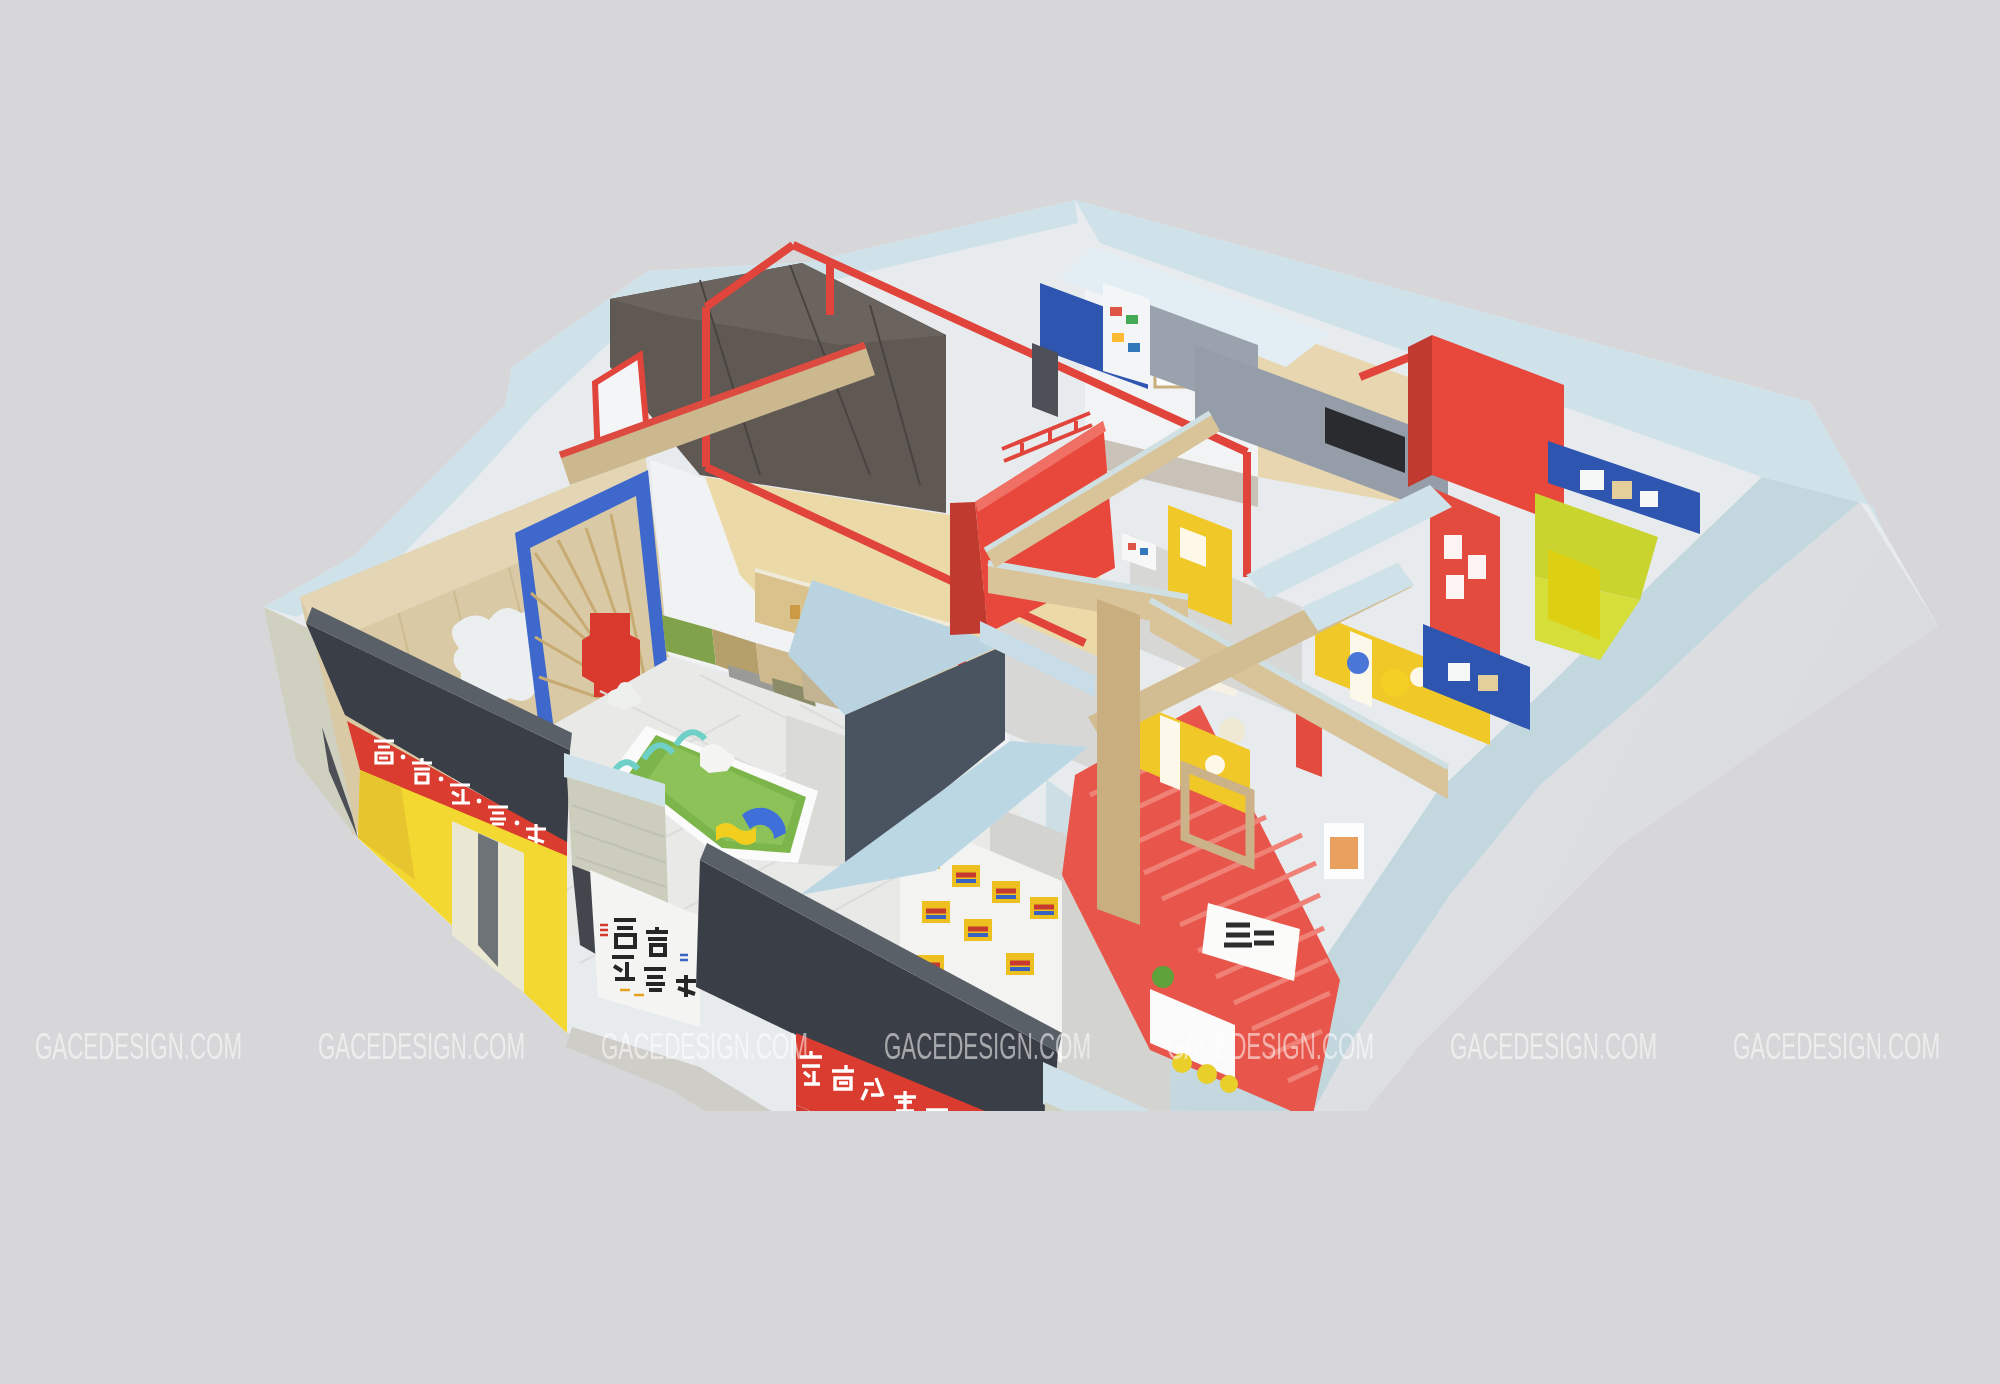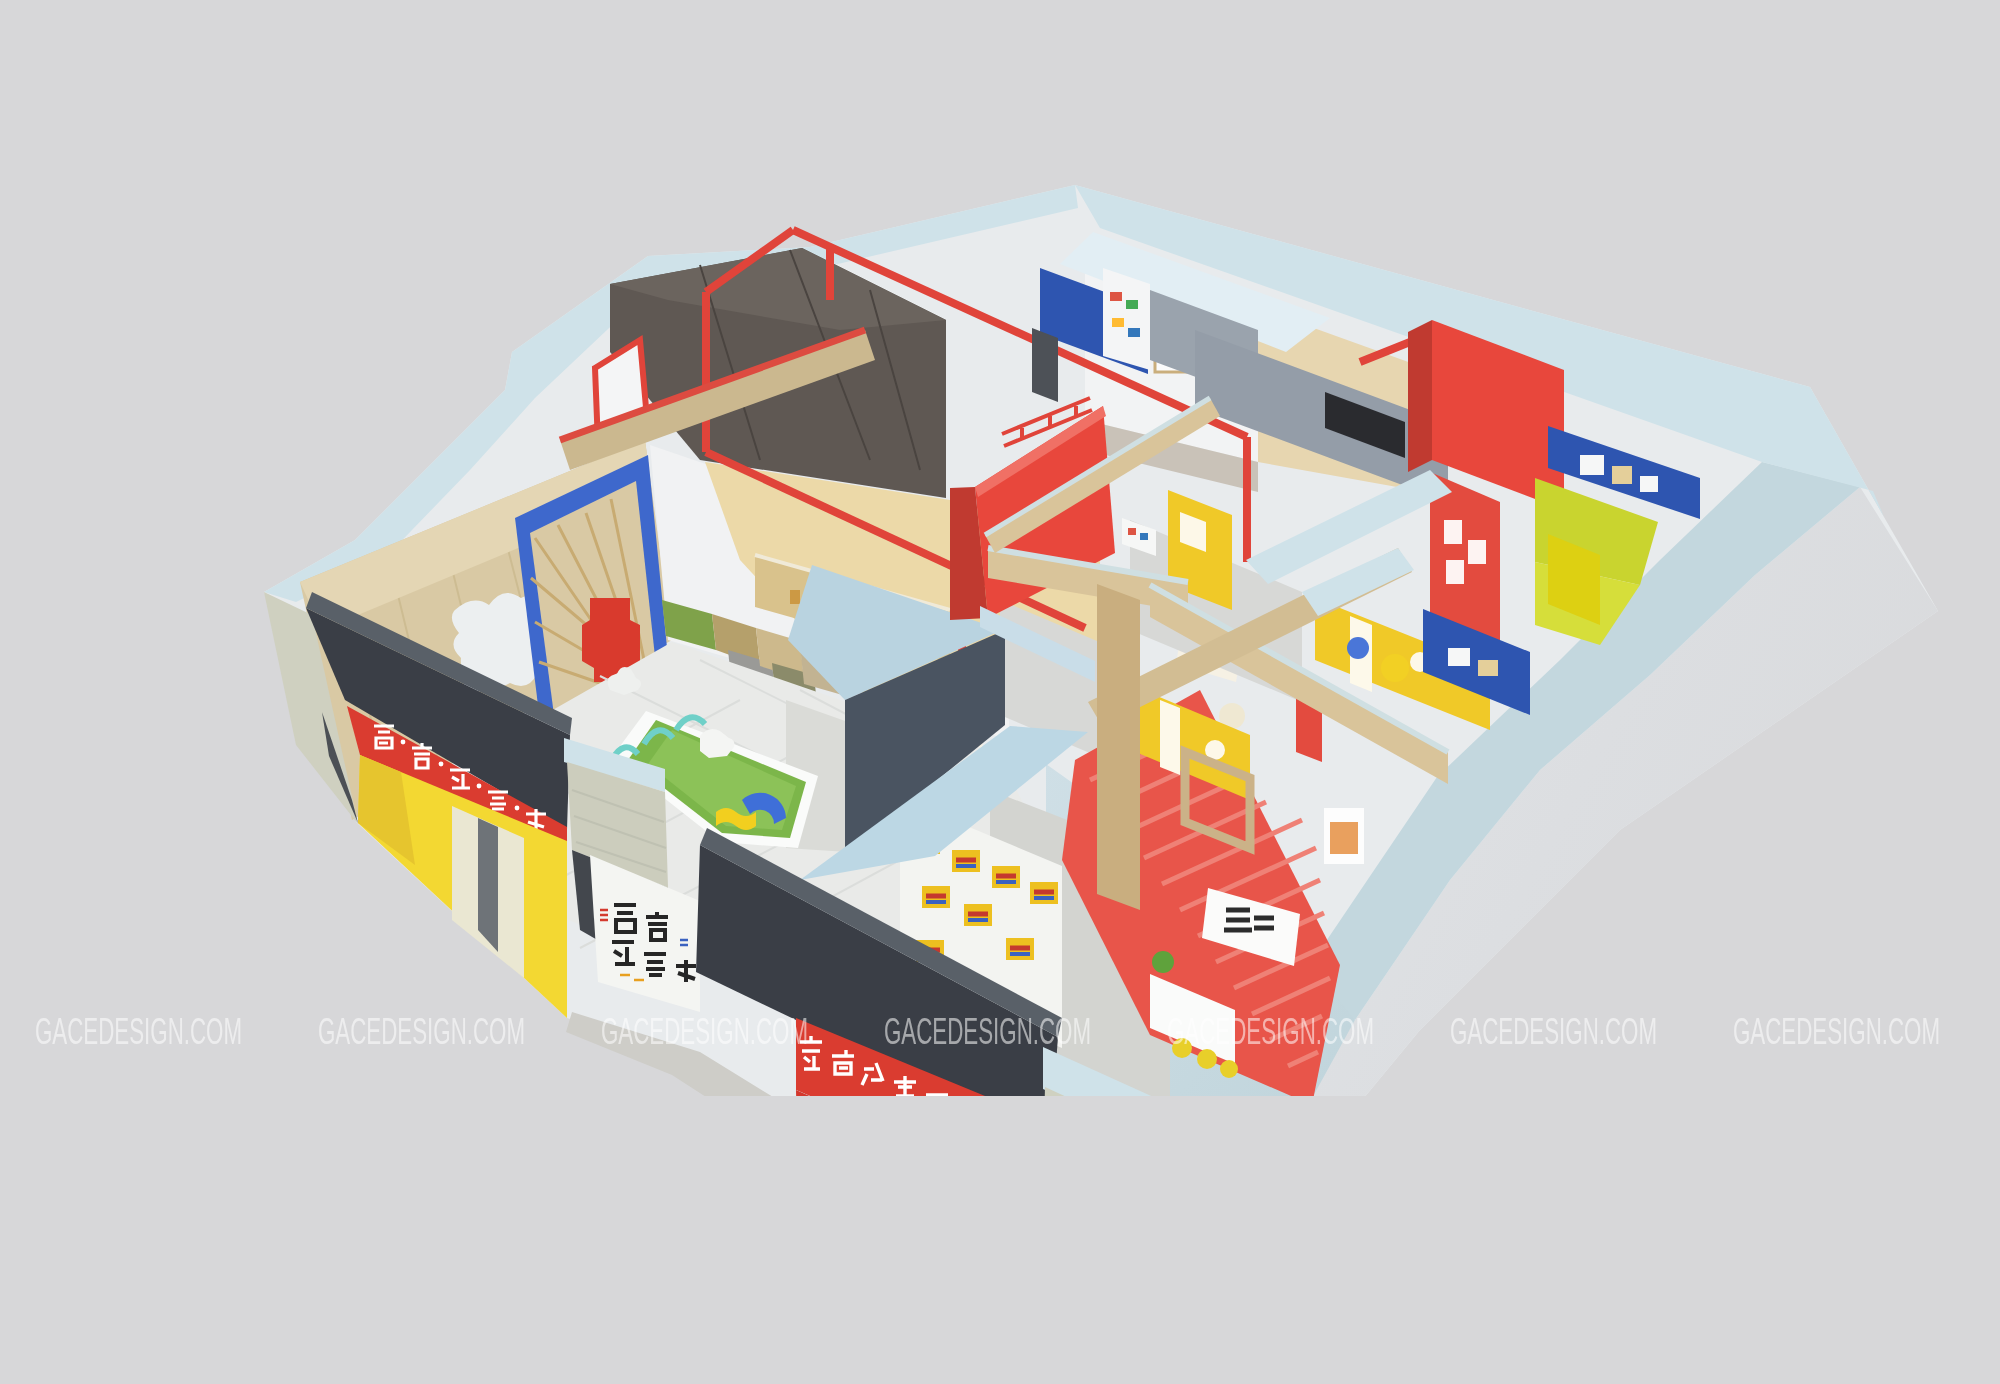--- a/index.html
+++ b/index.html
@@ -1,16 +1,16 @@
 <!DOCTYPE html>
 <html><head>
 <meta charset="utf-8">
 <style>
 html,body{margin:0;padding:0;background:#d7d7d9;}
-#stage{position:relative;width:2000px;height:1096px;overflow:hidden;font-family:"Liberation Sans",sans-serif;}
+#stage{position:relative;width:2000px;height:1096px;overflow:hidden;font-family:"Liberation Sans",sans-serif;margin-top:15px;}
 svg{position:absolute;left:0;top:0;}
 </style>
 </head>
 <body>
 <div id="stage">
 <svg width="2000" height="1384" viewBox="0 0 2000 1384">
 <defs>
 <linearGradient id="rwall" x1="0" y1="0" x2="1" y2="0.6">
 <stop offset="0" stop-color="#e3e6e8"></stop>
 <stop offset="0.55" stop-color="#dcdee1"></stop>

